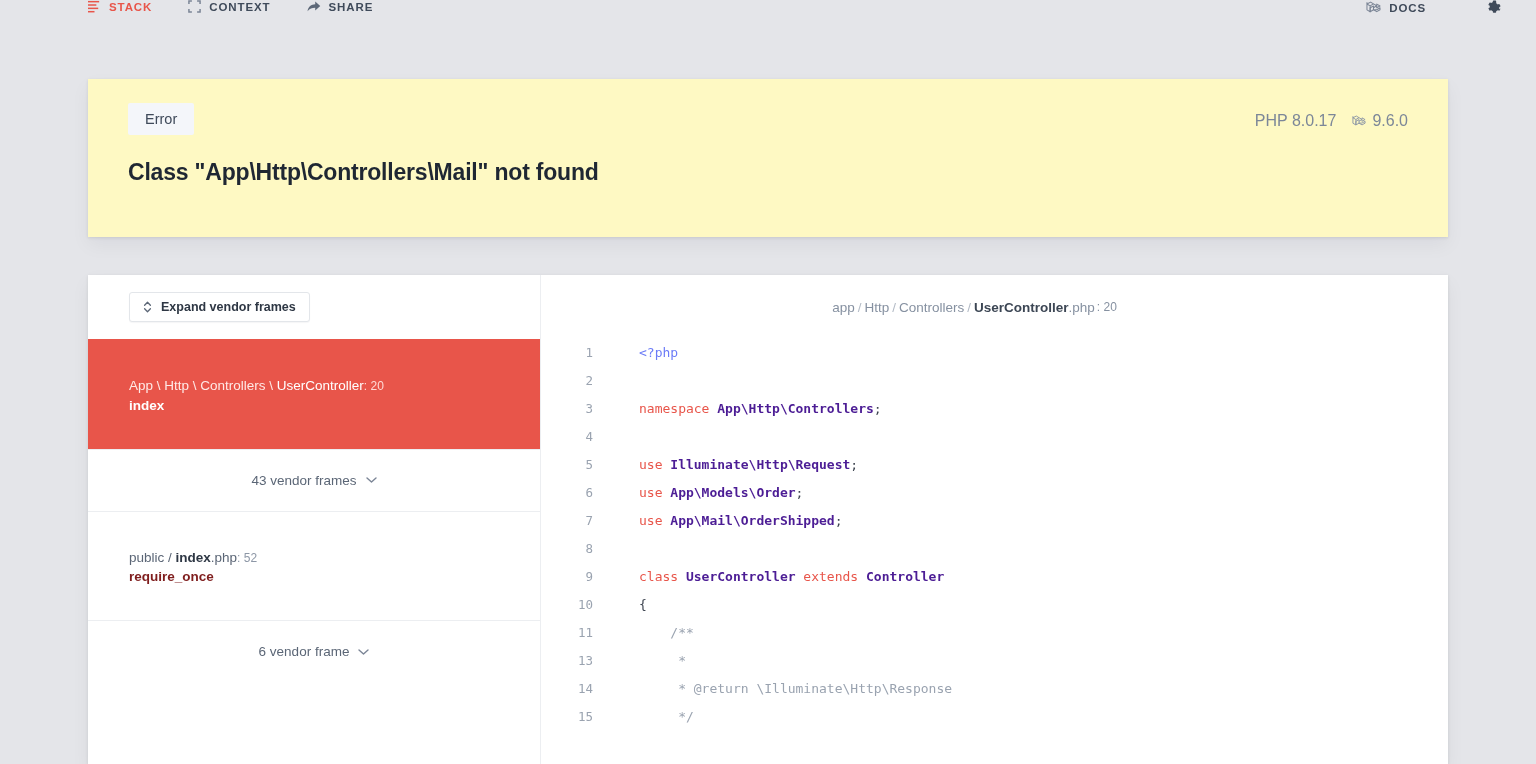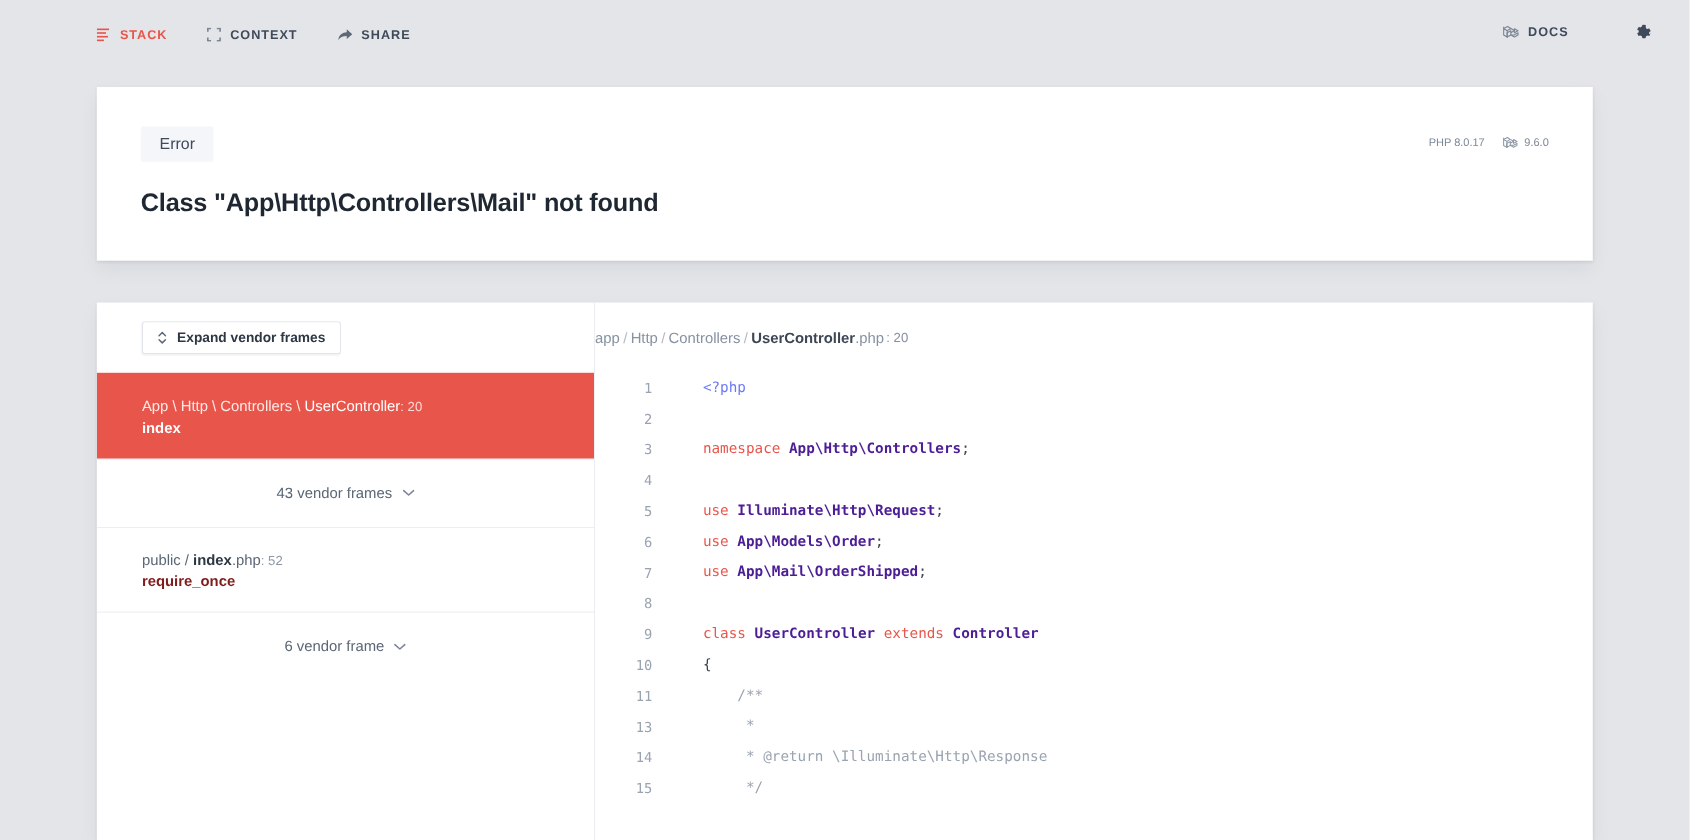--- a/index.html
+++ b/index.html
@@ -15,21 +15,21 @@
     background: #e4e5e9;
     font-family: "Liberation Sans", sans-serif;
     color: #2e3440;
     -webkit-font-smoothing: antialiased;
   }
 
   
   .topbar {
     height: 38px;
     display: flex;
-    align-items: flex-end;
+    align-items: flex-start;
     padding: 0 34px 0 88px;
   }
 
   .topbar-left { display: flex; align-items: center; gap: 36px; }
   .topbar-right { margin-left: auto; display: flex; align-items: center; gap: 60px; }
 
   .nav-item {
     display: flex;
     align-items: center;
     gap: 8px;
@@ -45,23 +45,23 @@
 
   .gear-btn { cursor: pointer; display: inline-flex; align-items: center; }
 
   
   .error-card {
     position: absolute;
     left: 88px;
     top: 79px;
     width: 1360px;
     height: 158px;
-    background: #ffffff;
+    background: #fef9c3;
     box-shadow: 0 1px 3px rgba(20,25,40,0.10), 0 8px 18px rgba(20,25,40,0.05);
-    padding: 36px 40px 0 40px;
+    padding: 24px 40px 0 40px;
   }
 
   .error-card-top {
     display: flex;
     align-items: flex-start;
   }
 
   .error-badge {
     background: #f4f6fa;
     color: #3f4a5a;
@@ -69,21 +69,21 @@
     padding: 8px 17px;
     border-radius: 2px;
     display: inline-block;
   }
 
   .version-info {
     margin-left: auto;
     display: flex;
     align-items: center;
     gap: 16px;
-    font-size: 10px;
+    font-size: 16px;
     color: #7c8798;
     padding-top: 9px;
   }
   .version-info .laravel-ver { display: flex; align-items: center; gap: 6px; }
 
   .error-title {
     margin-top: 24px;
     font-size: 23px;
     font-weight: bold;
     letter-spacing: -0.2px;
@@ -127,21 +127,21 @@
     padding: 7px 13px;
     font-size: 12.5px;
     font-weight: bold;
     color: #2e3744;
     cursor: pointer;
     box-shadow: 0 1px 1px rgba(20,25,40,0.04);
     user-select: none;
   }
 
   .frame {
-    padding: 20px 41px;
+    padding: 36px 41px;
     border-top: 1px solid #eceef1;
     cursor: pointer;
     min-height: 62px;
     display: flex;
     flex-direction: column;
     justify-content: center;
   }
   .frame.active {
     background: #e8554a;
     border-top-color: #e8554a;
@@ -184,21 +184,21 @@
   .code-pane {
     flex: 1 1 auto;
     position: relative;
     overflow: hidden;
   }
 
   .file-path {
     height: 64px;
     display: flex;
     align-items: center;
-    justify-content: flex-start;
+    justify-content: center;
     padding-right: 40px;
     font-size: 13.5px;
     color: #8691a1;
   }
   .file-path .fp-strong { font-weight: bold; color: #3c4654; }
   .file-path .fp-sep { color: #b3bbc6; padding: 0 3px; }
   .file-path .fp-line { font-size: 12px; color: #8691a1; padding-left: 2px; }
 
   .code-block {
     font-family: "DejaVu Sans Mono", "Liberation Mono", monospace;

